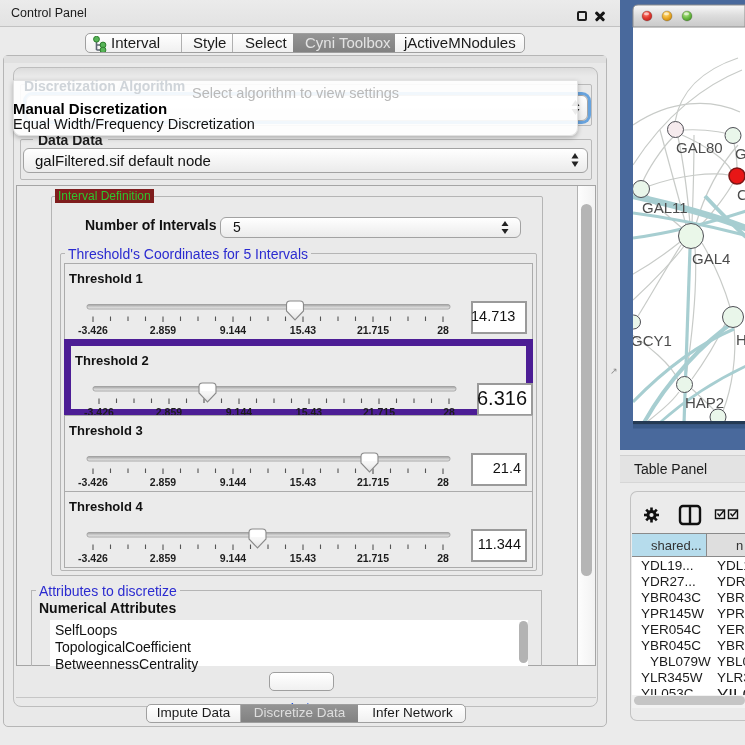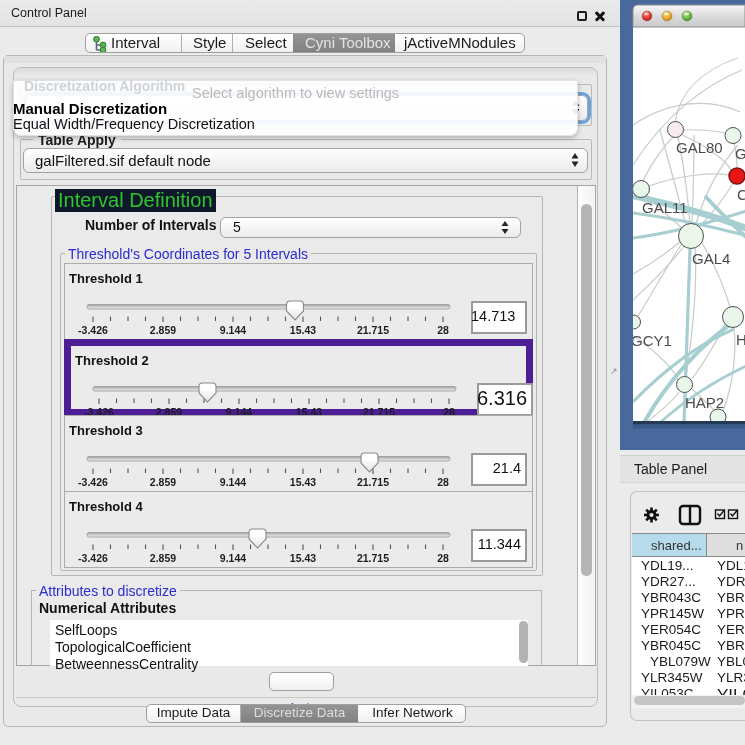--- a/index.html
+++ b/index.html
@@ -38,39 +38,39 @@
 </div>
 
 <div class="a" style="left:20px;top:84px;width:572px;height:42px;border:1px solid #b9b9b9;border-radius:2px"></div>
 <div class="t" style="left:25px;top:79px;font-size:13px;font-weight:bold;color:#c7ccd1;background:#e9e9e9;padding:0 3px">Discretization Algorithm</div>
 <div class="a" style="left:26px;top:95px;width:562px;height:26px;border:1px solid #a6a6a6;border-radius:6px;background:linear-gradient(#ffffff,#ededed);box-shadow:0 0 0 3px rgba(90,155,220,0.9)"></div>
 <svg class="a" style="left:571px;top:100px" width="9" height="15" viewBox="0 0 9 15">
     <path d="M4.5 0 L8.5 6.0 L0.5 6.0 Z" fill="#222"></path>
     <path d="M4.5 15 L8.5 9.0 L0.5 9.0 Z" fill="#222"></path>
   </svg>
 <div class="a" style="left:20px;top:139px;width:572px;height:41px;border:1px solid #b9b9b9;border-radius:2px"></div>
-<div class="t" style="left:33px;top:132px;font-size:14px;font-weight:bold;color:#1d1d1d;background:#e9e9e9;padding:0 5px">Table Apply</div>
+<div class="t" style="left:33px;top:132px;font-size:14px;font-weight:bold;color:#1d1d1d;background:#e9e9e9;padding:0 5px">Data Data</div>
 <div class="a" style="left:23px;top:148px;width:565px;height:25px;border:1px solid #a2a2a2;border-radius:6px;background:linear-gradient(#ffffff,#ebebeb)"></div>
 <div class="t" style="left:35px;top:152px;font-size:15px;color:#111">galFiltered.sif default node</div>
 <svg class="a" style="left:571px;top:153px" width="8" height="14" viewBox="0 0 8 14">
     <path d="M4.0 0 L7.5 5.5 L0.5 5.5 Z" fill="#222"></path>
     <path d="M4.0 14 L7.5 8.5 L0.5 8.5 Z" fill="#222"></path>
   </svg>
 <div class="a" style="left:13px;top:80px;width:565px;height:56px;background:rgba(255,255,255,0.91);border:1px solid rgba(200,200,200,0.5);border-radius:1px 1px 8px 8px;box-shadow:0 2px 5px rgba(0,0,0,0.25)"></div>
 <div class="t" style="left:192px;top:85px;font-size:14.5px;color:#b9b9b9">Select algorithm to view settings</div>
 <div class="t" style="left:13px;top:100px;font-size:15px;font-weight:bold;color:#000">Manual Discretization</div>
 <div class="t" style="left:13px;top:116px;font-size:14.5px;color:#111">Equal Width/Frequency Discretization</div>
 <div class="t" style="left:24px;top:78px;font-size:14px;font-weight:bold;color:#cfd4d9">Discretization Algorithm</div>
 
 <div class="a" style="left:16px;top:185px;width:580px;height:481px;border:1px solid #a5a5a5;background:#eaeaea;border-right:none"></div>
 <div class="a" style="left:577px;top:186px;width:19px;height:479px;border-left:1px solid #b2b2b2;border-right:1px solid #a5a5a5;background:linear-gradient(90deg,#fdfdfd,#f2f2f2)"></div>
 <div class="a" style="left:581px;top:204px;width:11px;height:372px;background:#b5b5b5;border-radius:6px"></div>
 
 <div class="a" style="left:51px;top:196px;width:492px;height:380px;border:1px solid #b5b5b5;border-radius:2px"></div>
-<div class="t" style="left:55px;top:189px;font-size:20px;color:#2ec52e;background:#0f172a;padding:0 3px">Interval Definition</div>
+<div class="t" style="left:55px;top:189px;font-size:12px;color:#2ec52e;background:#7f1d1d;padding:0 3px">Interval Definition</div>
 <div class="t" style="left:85px;top:217px;font-size:14px;font-weight:bold;color:#111">Number of Intervals</div>
 <div class="a" style="left:220px;top:217px;width:301px;height:21px;border:1px solid #a2a2a2;border-radius:6px;background:linear-gradient(#ffffff,#ebebeb)"></div>
 <div class="t" style="left:233px;top:219px;font-size:14px;color:#111">5</div>
 <svg class="a" style="left:501px;top:221px" width="8" height="13" viewBox="0 0 8 13">
     <path d="M4.0 0 L7.5 5.0 L0.5 5.0 Z" fill="#222"></path>
     <path d="M4.0 13 L7.5 8.0 L0.5 8.0 Z" fill="#222"></path>
   </svg>
 <div class="a" style="left:60px;top:253px;width:477px;height:318px;border:1px solid #b5b5b5;border-radius:2px"></div>
 <div class="t" style="left:65px;top:246px;font-size:14px;color:#2b2bd0;background:#eaeaea;padding:0 3px">Threshold's Coordinates for 5 Intervals</div>
 

